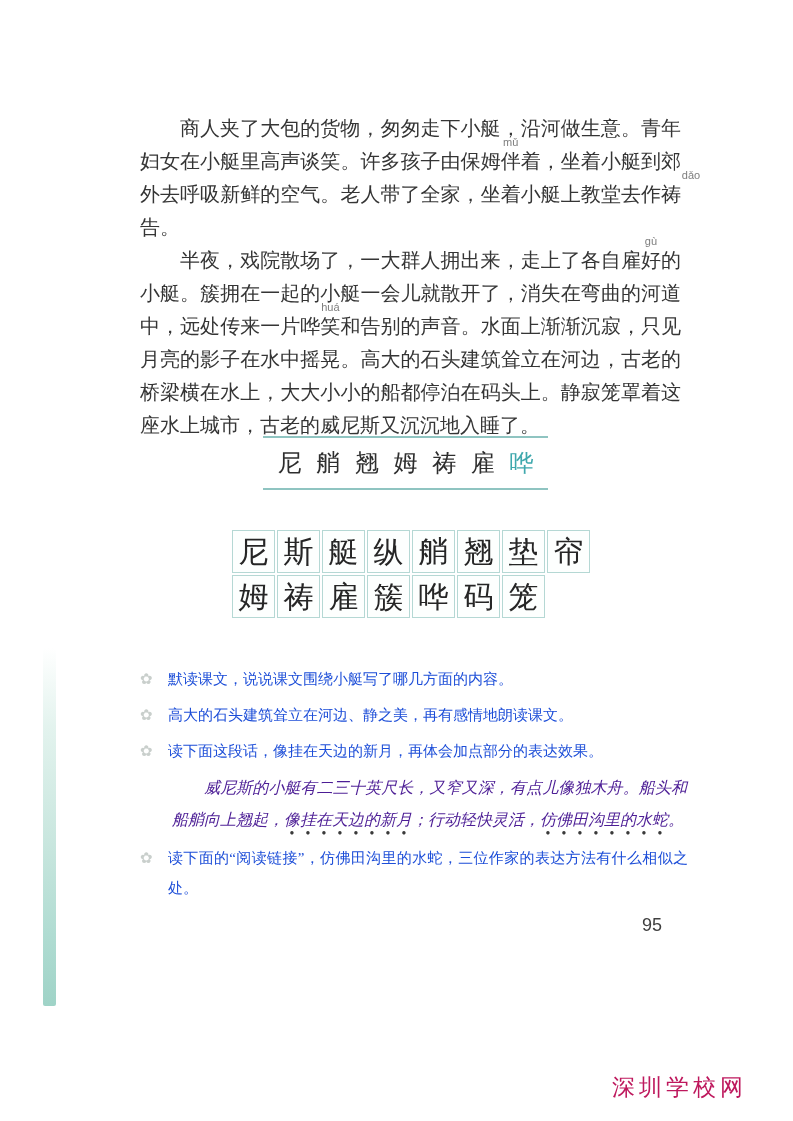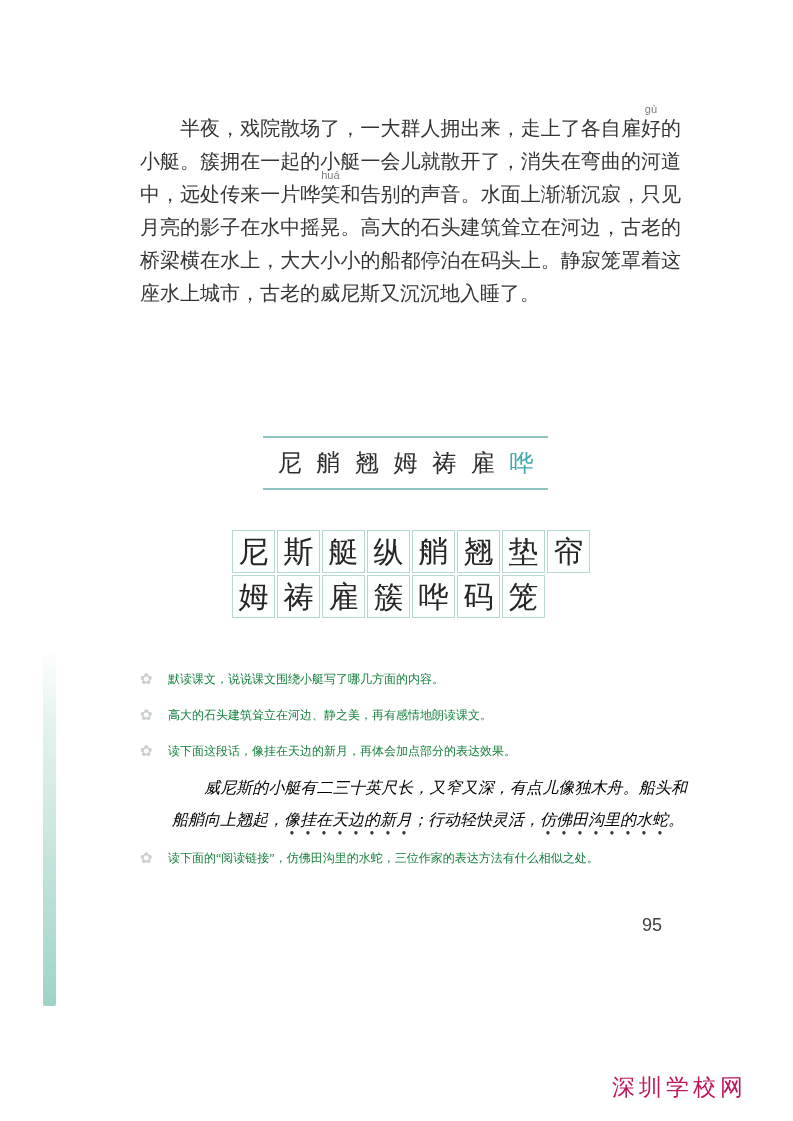--- a/index.html
+++ b/index.html
@@ -43,24 +43,24 @@
     display:flex;align-items:center;justify-content:center;
     font-size:30px;color:#262626;line-height:1;
   }
   
   .exercises{position:absolute;left:140px;top:664px;width:548px;}
   .ex-item{display:flex;align-items:flex-start;margin-bottom:6px;}
   .ex-bullet{
     flex:0 0 28px;font-size:15px;line-height:30px;color:#c9cfcc;
     font-family:"DejaVu Sans",sans-serif;
   }
-  .ex-text{font-size:12px;line-height:30px;color:#15803d;text-align:justify;flex:1;}
+  .ex-text{font-size:15px;line-height:30px;color:#1d4ed8;text-align:justify;flex:1;}
   .ex-quote{
     margin:4px 0 6px 32px;width:515px;
-    font-size:16px;line-height:32px;color:#000000;
+    font-size:16px;line-height:32px;color:#4c1d95;
     font-style:italic;text-align:justify;text-indent:2em;
   }
   .ex-quote .dot-em{
     font-style:italic;
     -webkit-text-emphasis:filled circle #3a3a3a;
     -webkit-text-emphasis-position:under;
     text-emphasis:filled circle #3a3a3a;
     text-emphasis-position:under right;
   }
   
@@ -72,20 +72,21 @@
     position:absolute;left:612px;top:1072px;font-size:23px;color:#be185d;
     letter-spacing:4px;
   }
 </style>
 </head>
 <body>
 
 <div class="edge-strip"></div>
 
 <div class="text-block" id="paragraphs">
+    <p>商人夹了大包的货物，匆匆走下小艇，沿河做生意。青年妇女在小艇里高声谈笑。许多孩子由保<span class="rb">姆<span class="py">mǔ</span></span>伴着，坐着小艇到郊外去呼吸新鲜的空气。老人带了全家，坐着小艇上教堂去作<span class="rb">祷<span class="py">dǎo</span></span>告。</p>
     <p>半夜，戏院散场了，一大群人拥出来，走上了各自<span class="rb">雇<span class="py">gù</span></span>好的小艇。簇拥在一起的小艇一会儿就散开了，消失在弯曲的河道中，远处传来一片<span class="rb">哗<span class="py">huá</span></span>笑和告别的声音。水面上渐渐沉寂，只见月亮的影子在水中摇晃。高大的石头建筑耸立在河边，古老的桥梁横在水上，大大小小的船都停泊在码头上。静寂笼罩着这座水上城市，古老的威尼斯又沉沉地入睡了。</p>
   </div>
 
 <div class="recog" id="recognition">
     <span class="ch">尼</span>
     <span class="ch">艄</span>
     <span class="ch">翘</span>
     <span class="ch">姆</span>
     <span class="ch">祷</span>
     <span class="ch">雇</span>

